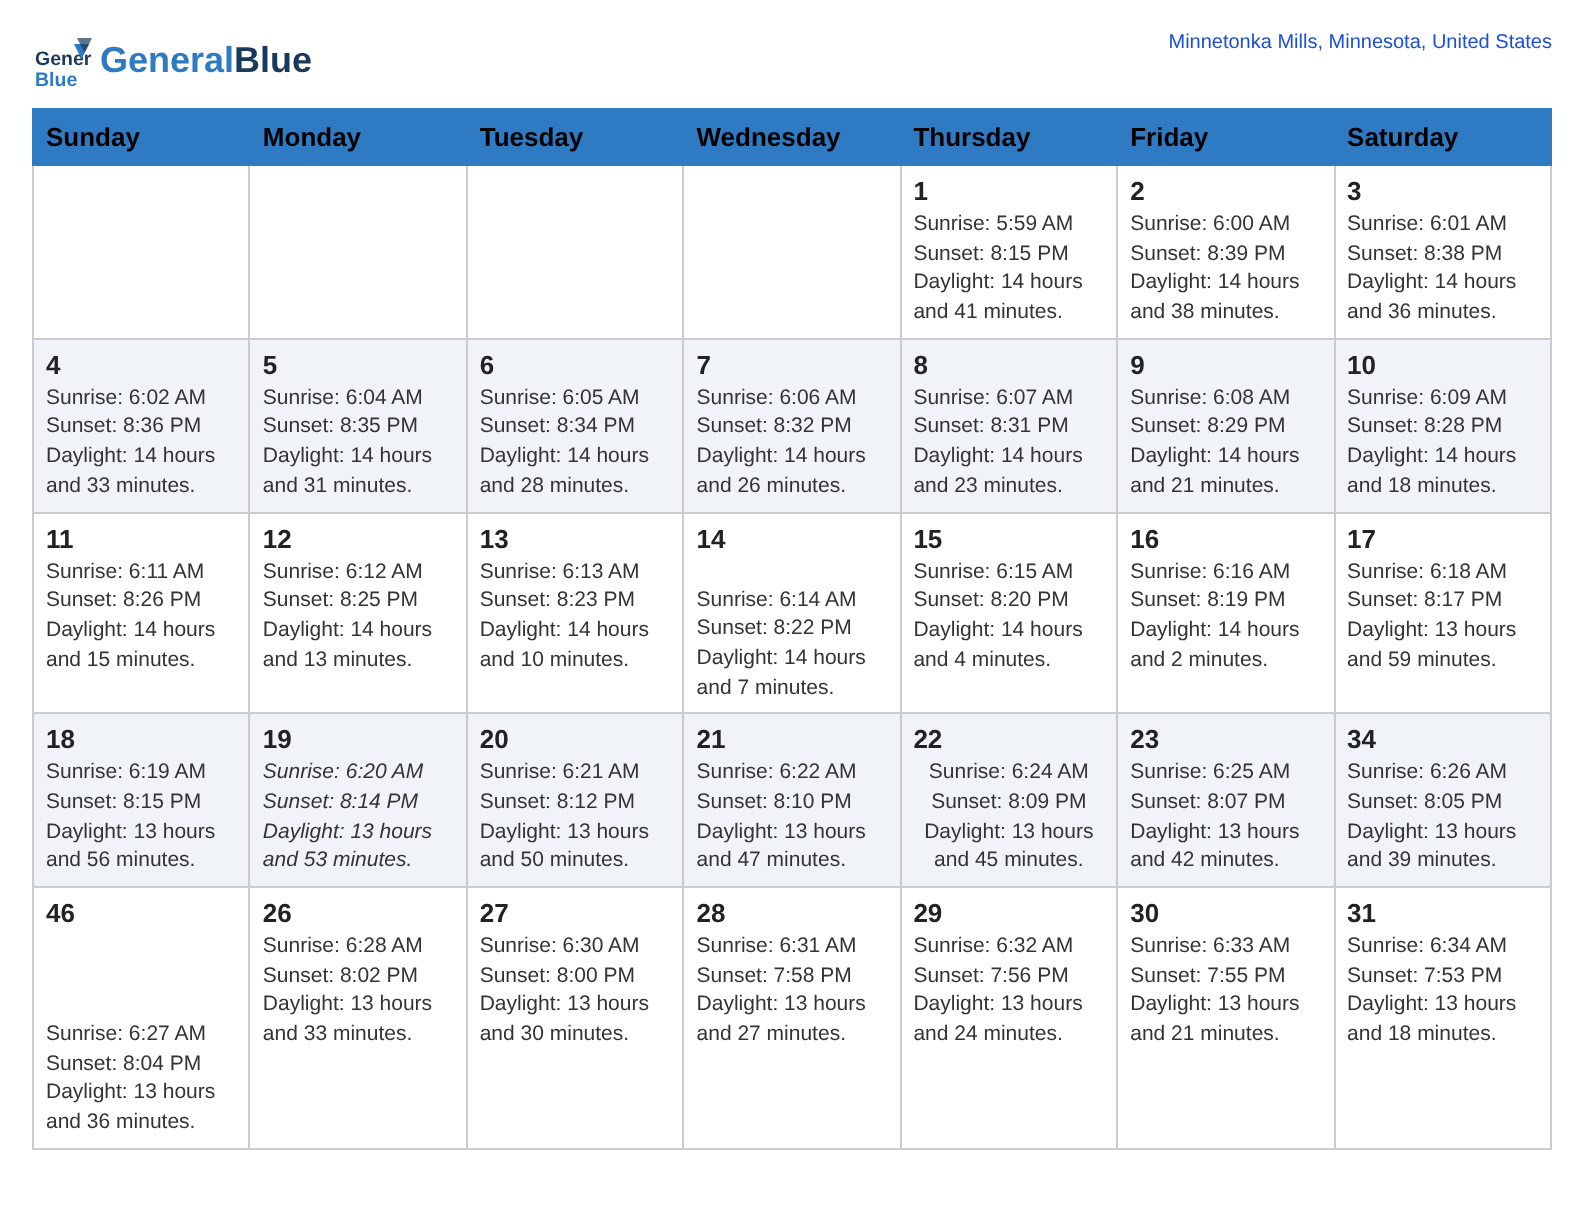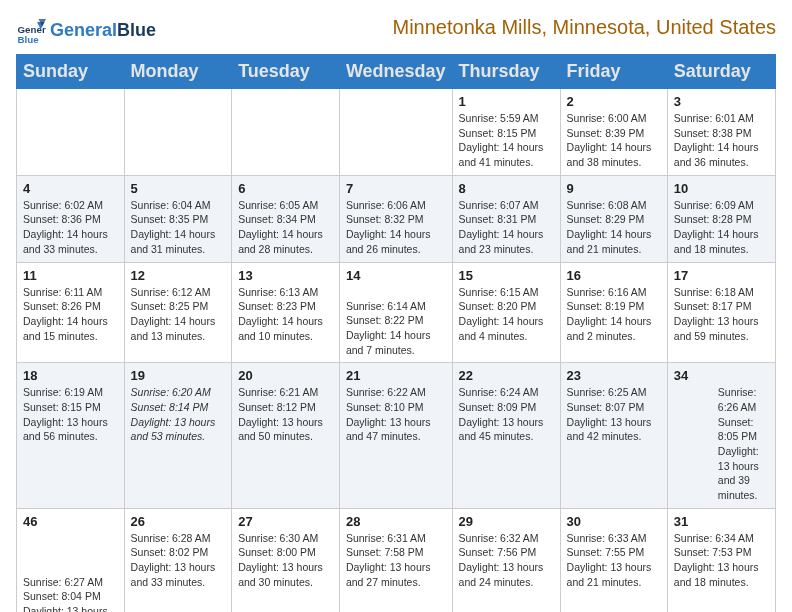--- a/index.html
+++ b/index.html
@@ -36,36 +36,36 @@
     }
     .title-area {
       text-align: right;
     }
     .month-title {
       font-size: 36px;
       font-weight: bold;
       color: #222;
     }
     .location-title {
-      font-size: 20px;
-      color: #a16207;
+      font-size: 10px;
+      color: #1d4ed8;
       font-weight: normal;
       text-align: center;
     }
     .calendar-table {
       width: 100%;
       border-collapse: collapse;
       font-size: 11px;
     }
     .calendar-table th {
       background: #2e7bc4;
-      color: #e5e5e5;
+      color: #000000;
       text-align: left;
       padding: 6px 6px;
-      font-size: 18px;
+      font-size: 13px;
       font-weight: bold;
       border: 1px solid #2e7bc4;
     }
     .calendar-table td {
       border: 1px solid #ccc;
       padding: 5px 6px;
       vertical-align: top;
       width: calc(100%/7);
       height: 80px;
       background: #fff;
@@ -276,35 +276,35 @@
         </td>
         <td>
           <div class="day-number">21</div>
           <div class="day-info" style="white-space: pre-line;">Sunrise: 6:22 AM
 Sunset: 8:10 PM
 Daylight: 13 hours
 and 47 minutes.</div>
         </td>
         <td>
           <div class="day-number">22</div>
-          <div class="day-info" style="white-space: pre-line;">Sunrise: 6:24 AM
+          <div class="day-info" style="white-space: pre-line; text-align: center;">Sunrise: 6:24 AM
 Sunset: 8:09 PM
 Daylight: 13 hours
 and 45 minutes.</div>
         </td>
         <td>
           <div class="day-number">23</div>
           <div class="day-info" style="white-space: pre-line;">Sunrise: 6:25 AM
 Sunset: 8:07 PM
 Daylight: 13 hours
 and 42 minutes.</div>
         </td>
         <td>
           <div class="day-number">34</div>
-          <div class="day-info" style="white-space: pre-line; margin-left: 44px;">Sunrise: 6:26 AM
+          <div class="day-info" style="white-space: pre-line;">Sunrise: 6:26 AM
 Sunset: 8:05 PM
 Daylight: 13 hours
 and 39 minutes.</div>
         </td>
       </tr>
       <tr>
         <td>
           <div class="day-number">46</div>
           <div class="day-info" style="white-space: pre-line; margin-top: 46px;">Sunrise: 6:27 AM
 Sunset: 8:04 PM

